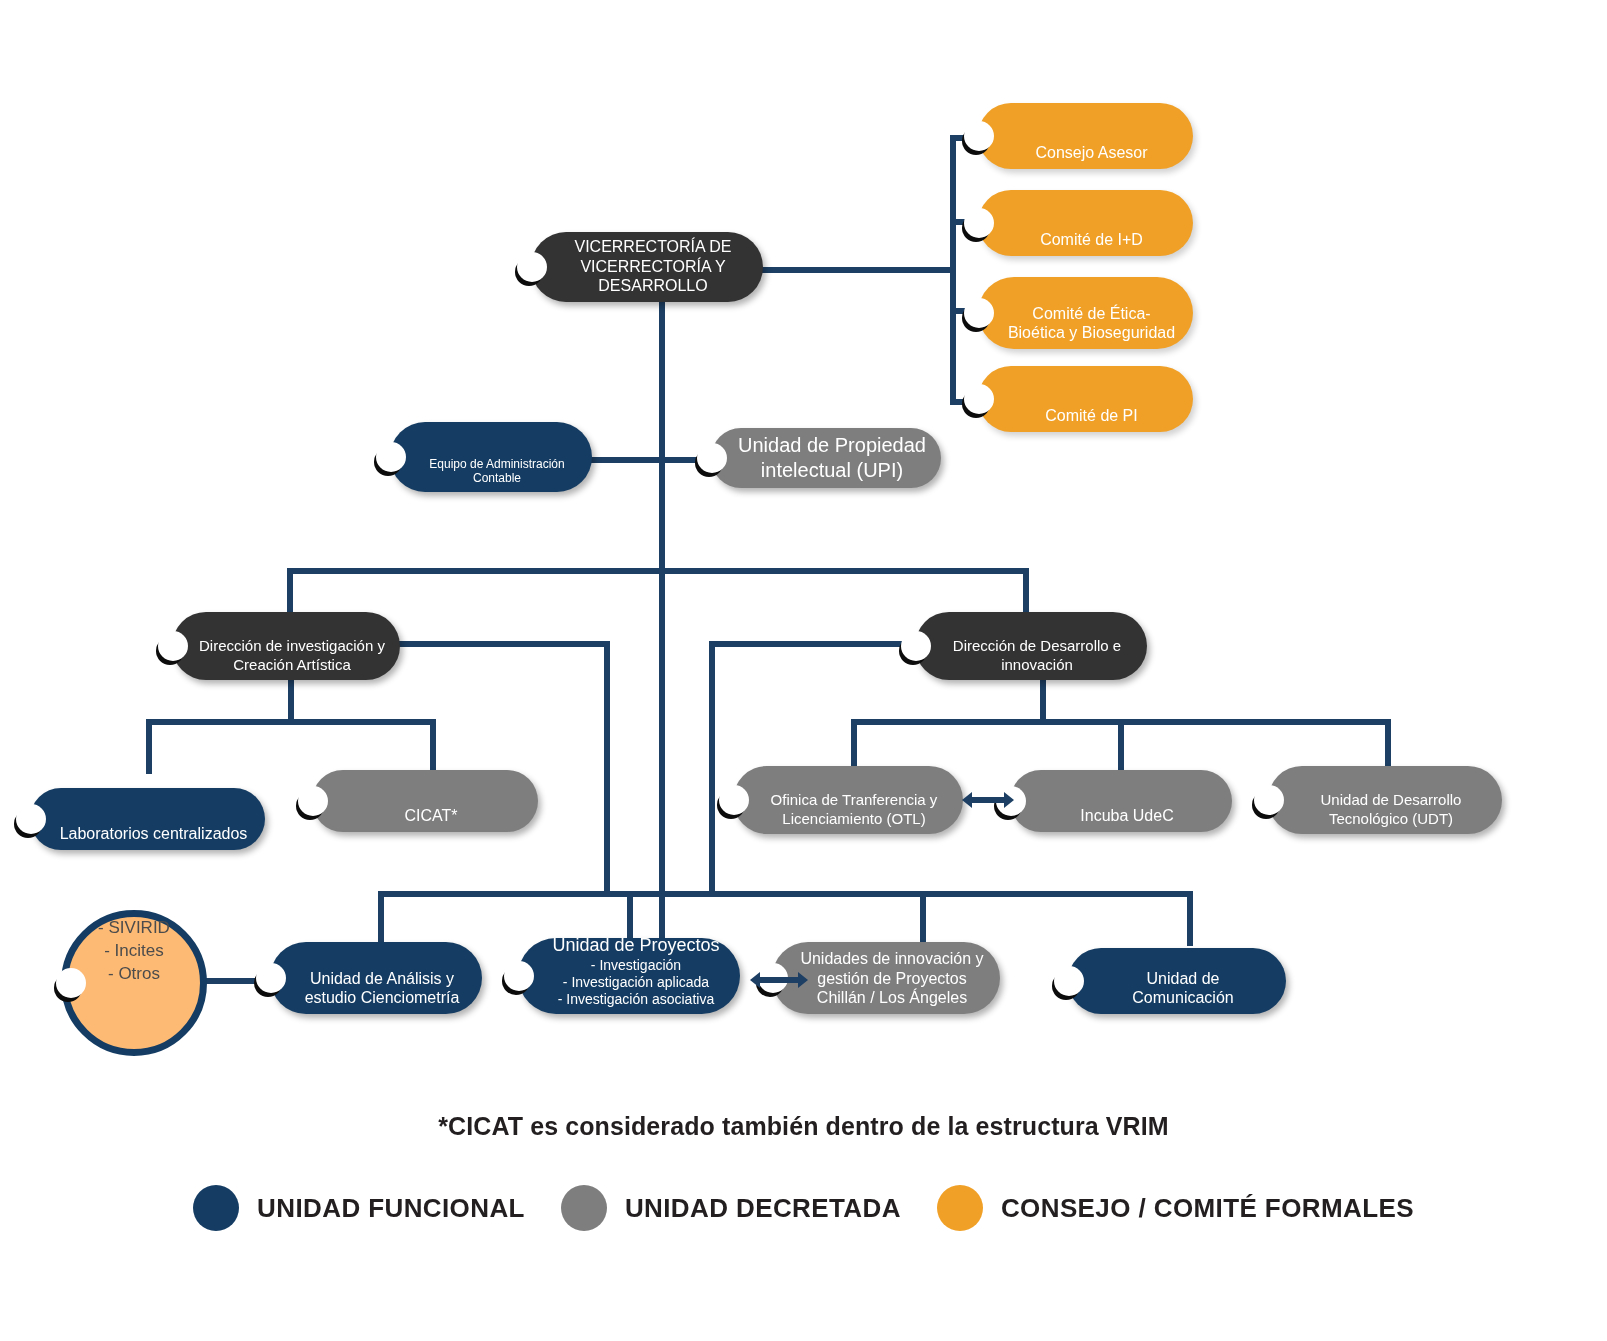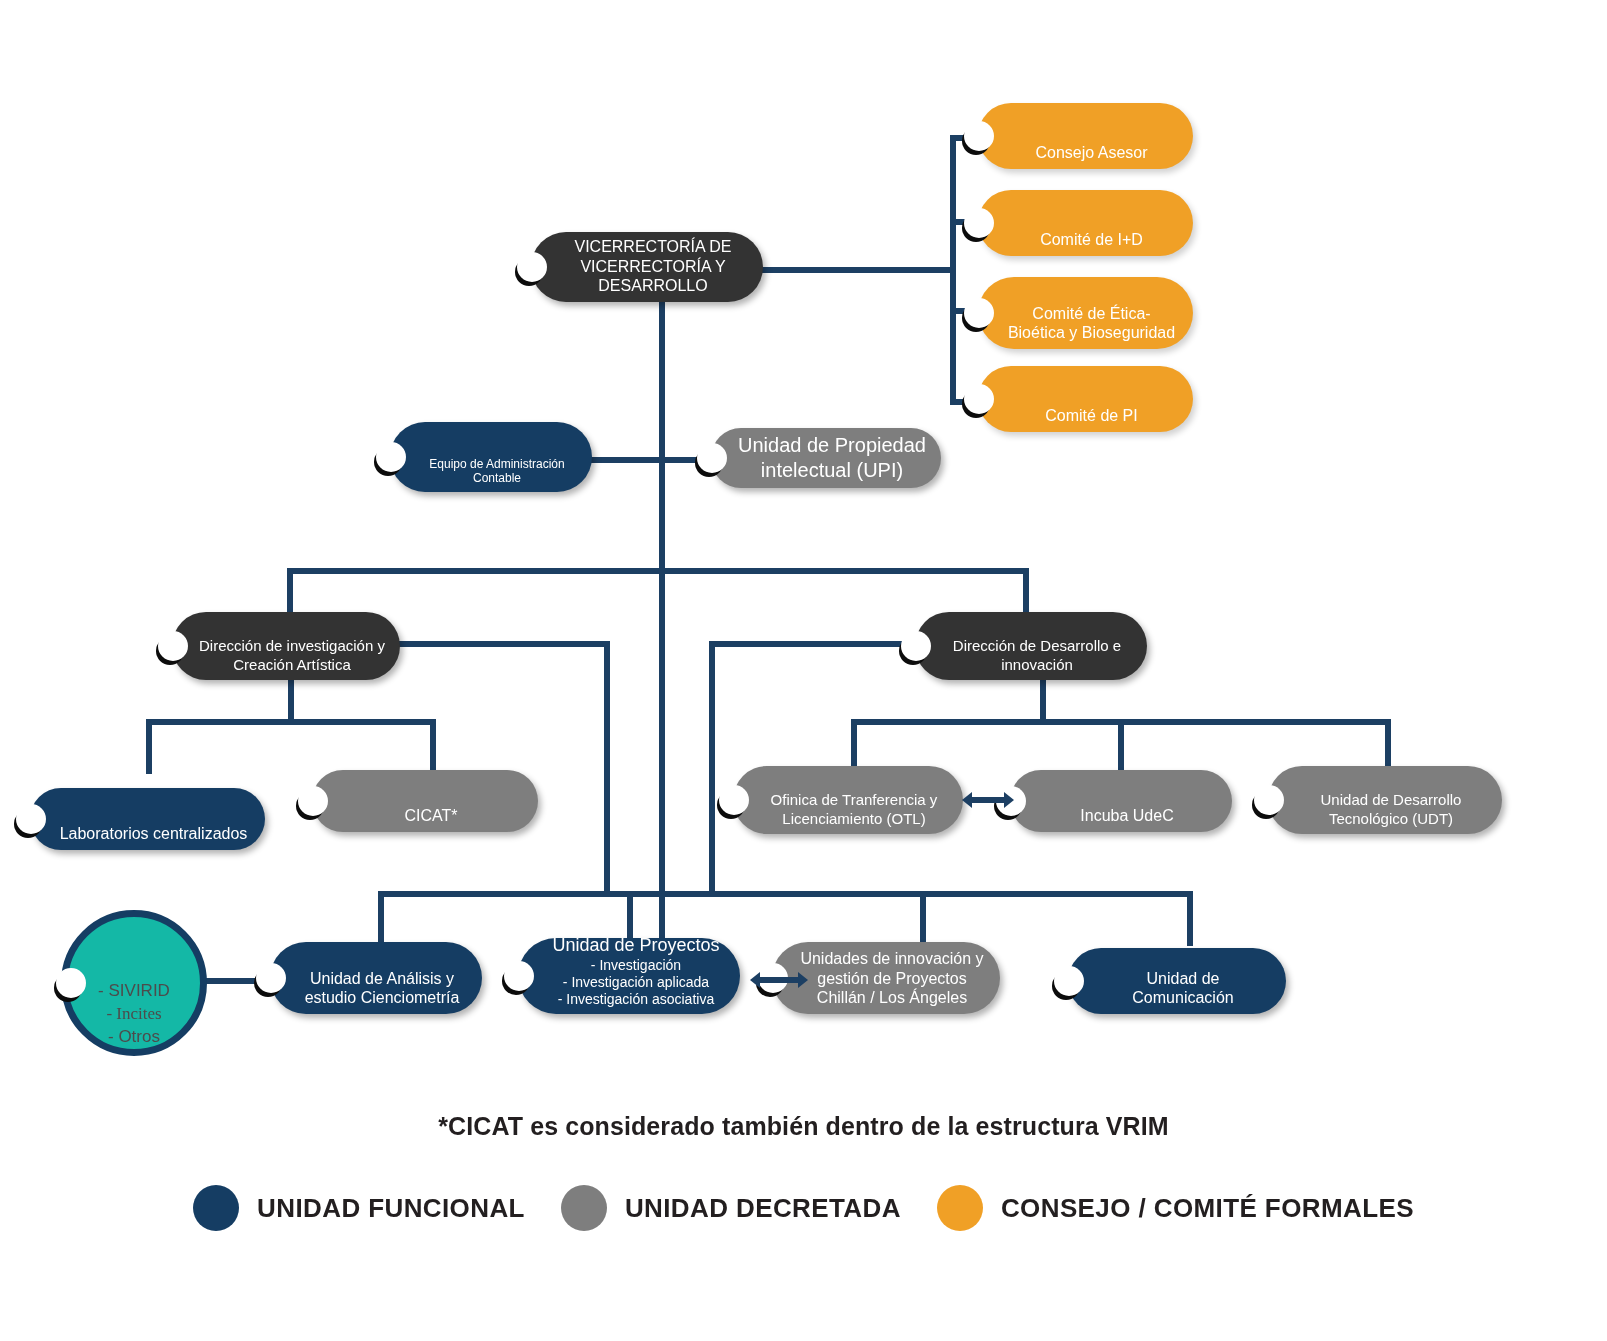--- a/index.html
+++ b/index.html
@@ -33,22 +33,22 @@
   
   .bead{
     position:absolute;left:-14px;top:50%;transform:translateY(-50%);
     width:30px;height:30px;border-radius:50%;
     background:#ffffff;z-index:8;
     box-shadow:-3px 5px 0 -1px #0c0c0c;
   }
 
   .circlenode{
     position:absolute;border-radius:50%;
-    background:#14b8a6;border:7px solid #153D63;
-    display:flex;align-items:flex-end;justify-content:center;
+    background:#fdba74;border:7px solid #153D63;
+    display:flex;align-items:flex-start;justify-content:center;
     color:#4c4c4c;text-align:center;line-height:1.35;
     box-sizing:border-box;z-index:5;
   }
 
   .arrow{position:absolute;z-index:6;}
 
   
   #footnote{
     position:absolute;left:0;top:1112px;width:1607px;text-align:center;
     font-size:25px;font-weight:bold;color:#231f20;letter-spacing:.1px;
@@ -181,21 +181,21 @@
 
   <div class="node gray" style="left:1268px;top:766px;width:234px;height:68px;font-size:15px;">
     <span class="bead"></span>
     <span class="txt">Unidad de Desarrollo Tecnológico (UDT)</span>
   </div>
 
   <div class="circlenode" style="left:61px;top:910px;width:146px;height:146px;font-size:17px;">
     <span class="bead" style="left:-12px;"></span>
     <span>
       <span style="display:block;">- SIVIRID</span>
-      <span style="display:block;font-family:Liberation Serif, serif;">- Incites</span>
+      <span style="display:block;">- Incites</span>
       <span style="display:block;">- Otros</span>
     </span>
   </div>
 
   <div class="node navy" style="left:270px;top:942px;width:212px;height:72px;font-size:16px;">
     <span class="bead"></span>
     <span class="txt">Unidad de Análisis y estudio Cienciometría</span>
   </div>
 
   <div class="node navy" style="left:518px;top:938px;width:222px;height:76px;font-size:18px;padding:0 10px 6px 24px;">

